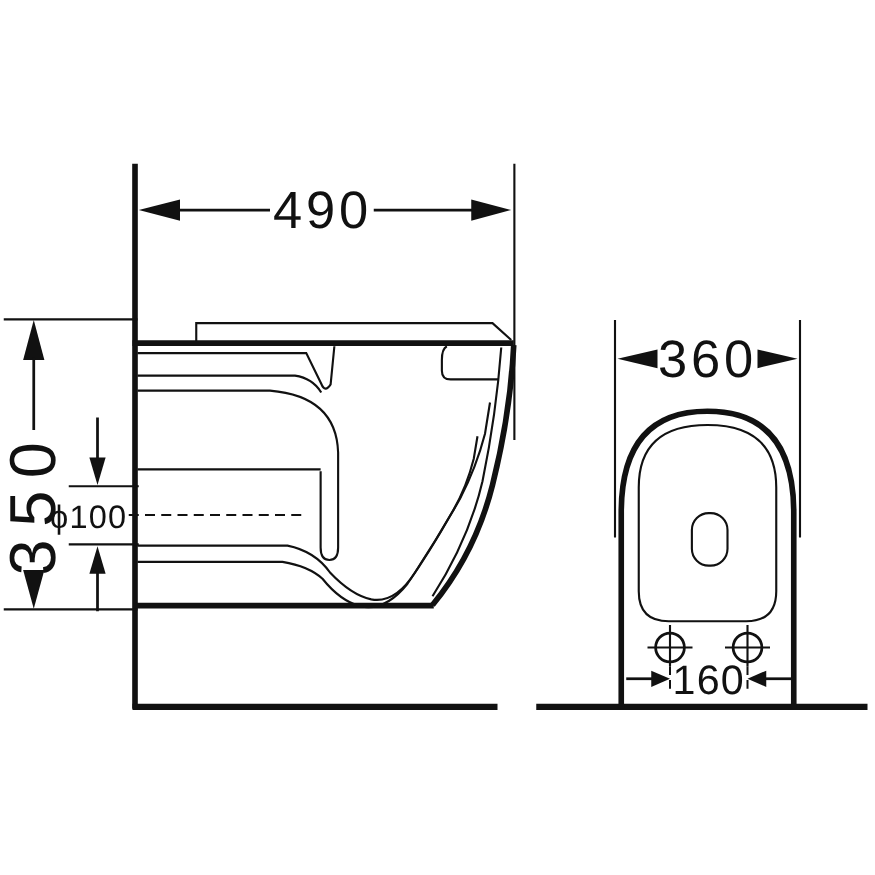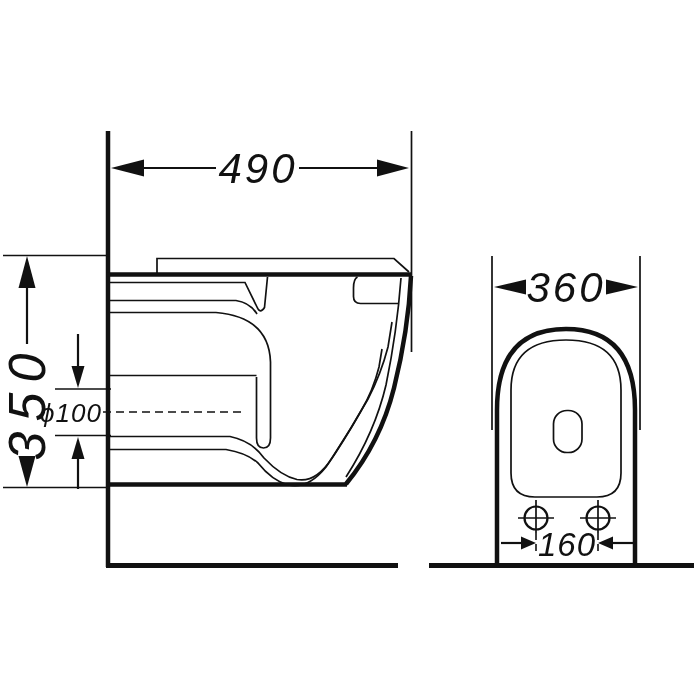--- a/index.html
+++ b/index.html
@@ -1,19 +1,19 @@
 <!DOCTYPE html>
 <html style="--ink: #111111; --bg: #ffffff;"><head>
 <meta charset="utf-8">
 <style>
   :root { --ink: #111111; --bg: #ffffff; }
   * { margin: 0; padding: 0; box-sizing: border-box; }
   html, body { width: 700px; height: 700px; background: var(--bg); overflow: hidden; }
   body { font-family: "Liberation Sans", sans-serif; }
-  .canvas { width: 700px; height: 700px; position: relative; background: var(--bg); font-style: italic; }
+  .canvas { width: 700px; height: 700px; position: relative; background: var(--bg); }
   svg { display: block; color: var(--ink); }
   svg text {
     fill: var(--ink);
     font-family: "Liberation Sans", sans-serif;
     stroke: none;
   }
   .dim-text-lg { font-size: 42px; letter-spacing: 3px; }
   .dim-text-xl { font-size: 52px; letter-spacing: 10px; }
   .dim-text-md { font-size: 33px; letter-spacing: 1px; }
   .dim-text-sm { font-size: 26px; letter-spacing: 1px; }

